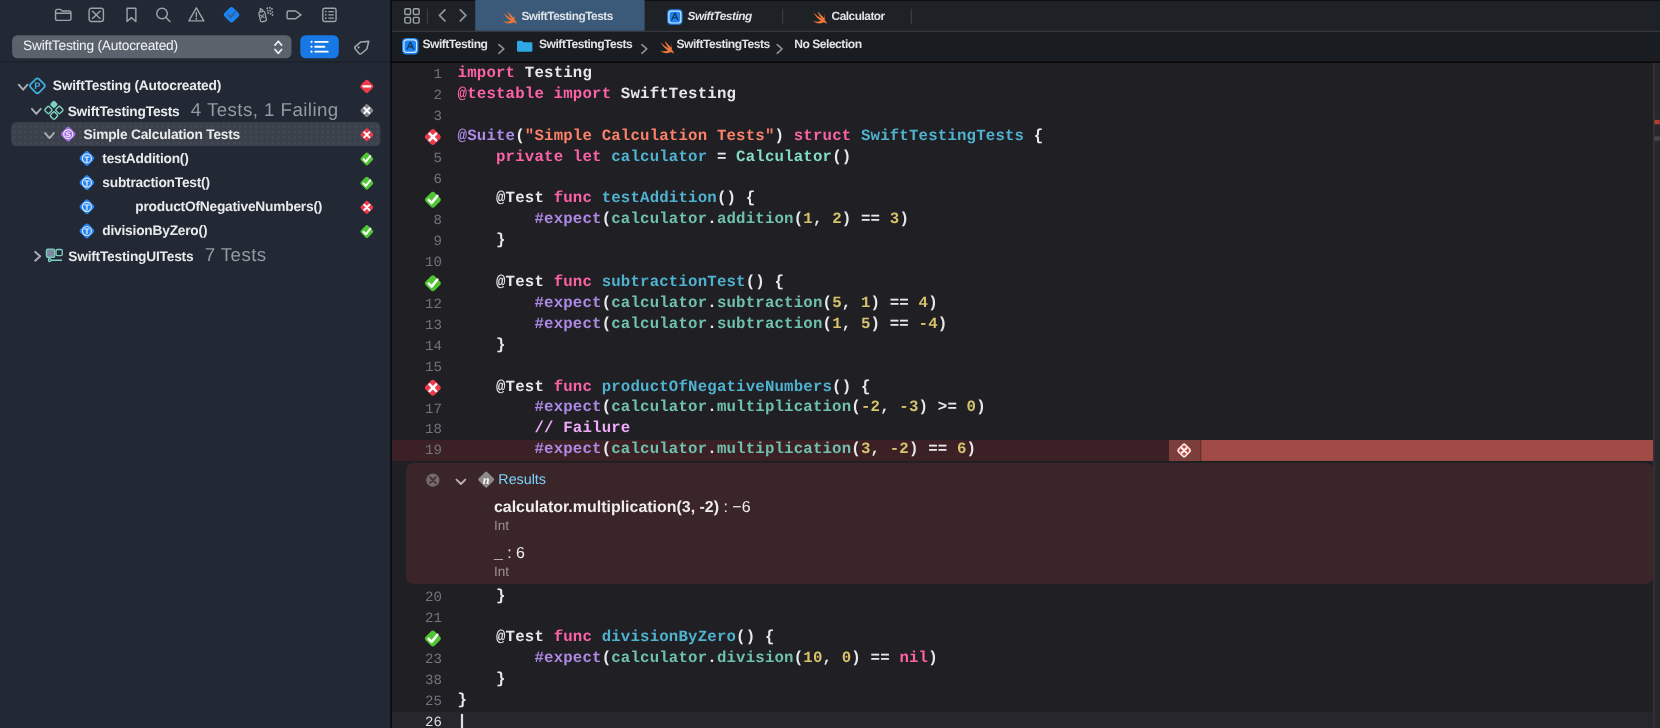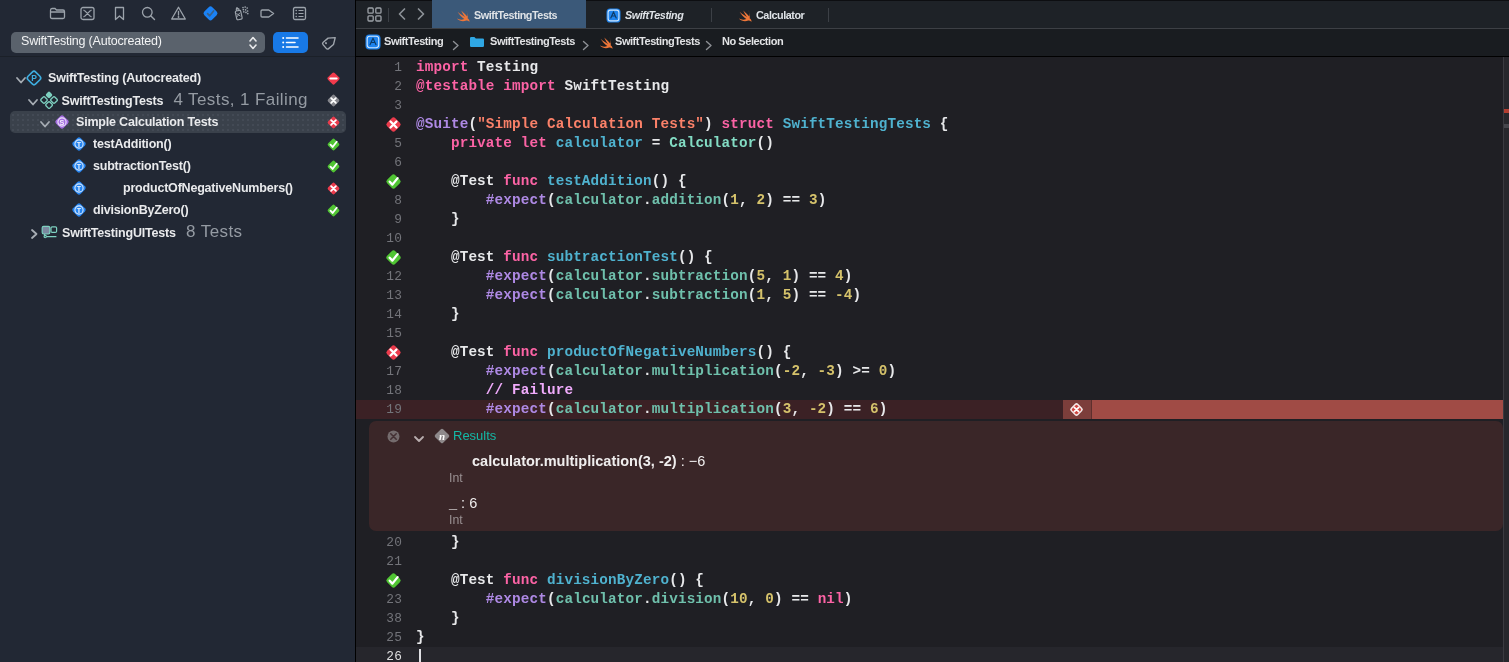--- a/index.html
+++ b/index.html
@@ -100,22 +100,22 @@
       <circle cx="7.5" cy="7.5" r="6" fill="#746B6D"></circle>
       <path d="M4.8 4.8L10.2 10.2M10.2 4.8L4.8 10.2" stroke="#443134" stroke-width="1.6" stroke-linecap="round"></path>
     </svg></span>
 <span class="abs" style="left:413px;top:431px;"><svg width="12" height="12" viewBox="0 0 12 12" style="">
       <path d="M2 4 L6 8 L10 4" stroke="#B9AEAF" stroke-width="1.8" fill="none" stroke-linecap="round" stroke-linejoin="round"></path>
     </svg></span>
 <span class="abs" style="left:433px;top:427px;"><svg width="18" height="18" viewBox="0 0 18 18" style="">
       <rect x="3.4" y="3.4" width="11.2" height="11.2" rx="1.6" fill="#8E898B" transform="rotate(45 9 9)"></rect>
       <text x="9" y="12.6" font-size="11" font-style="italic" font-family="Liberation Serif" fill="#FBFAFA" text-anchor="middle" font-weight="bold">n</text>
     </svg></span>
-<span class="abs" style="left:453px;top:428px;color:#14b8a6;font-size:13px;">Results</span>
-<span class="abs" style="left:449px;top:453px;color:#EFEDED;font-size:14.5px;letter-spacing:0px;white-space:pre;margin-left:23px;"><b>calculator.multiplication(3, -2)</b> : −6</span>
+<span class="abs" style="left:453px;top:428px;color:#7dd3fc;font-size:13px;">Results</span>
+<span class="abs" style="left:449px;top:453px;color:#EFEDED;font-size:14.5px;letter-spacing:0px;white-space:pre;"><b>calculator.multiplication(3, -2)</b> : −6</span>
 <span class="abs" style="left:449px;top:471px;color:#9A9092;font-size:12.3px;">Int</span>
 <span class="abs" style="left:449px;top:495px;color:#EFEDED;font-size:14.5px;white-space:pre;"><b>_</b> : 6</span>
 <span class="abs" style="left:449px;top:513px;color:#9A9092;font-size:12.3px;">Int</span>
 <div id="strip"></div>
 <div class="abs" style="left:1504px;top:109px;width:5px;height:4px;background:#B23E31;"></div>
 <div class="abs" style="left:1504px;top:124px;width:5px;height:4px;background:#46464C;"></div>
 <div id="tabbar"></div>
 <div id="hline1"></div>
 <div id="jumpbar"></div>
 <div id="hline2"></div>
@@ -338,12 +338,12 @@
     </svg></span>
 <span class="abs" style="left:28px;top:226px;"><svg width="12" height="12" viewBox="0 0 12 12" style="">
       <path d="M4 2 L8.5 6 L4 10" stroke="#A7ADB4" stroke-width="1.8" fill="none" stroke-linecap="round" stroke-linejoin="round"></path>
     </svg></span>
 <span class="abs" style="left:39.5px;top:223px;"><svg width="18" height="18" viewBox="0 0 18 18" style="">
       <rect x="2.2" y="3.4" width="7.6" height="7.6" rx="1.4" fill="#7C89A0" stroke="#7ED1C0" stroke-width="1.2"></rect>
       <rect x="11" y="3.8" width="5.6" height="5.6" rx="1.2" fill="none" stroke="#7ED1C0" stroke-width="1.2"></rect>
       <path d="M4.6 11 L4.6 13.6 M6.4 13.6 L16.4 13.6" stroke="#7ED1C0" stroke-width="1.2" fill="none"></path>
       <circle cx="5.2" cy="13.6" r="1.2" fill="none" stroke="#7ED1C0" stroke-width="1.1"></circle>
     </svg></span>
-<div class="treerow" style="left:62px;top:221px;">SwiftTestingUITests<span class="gray">  8 Tests</span></div>
+<div class="treerow" style="left:62px;top:221px;">SwiftTestingUITests<span class="gray">  7 Tests</span></div>
 </body></html>

